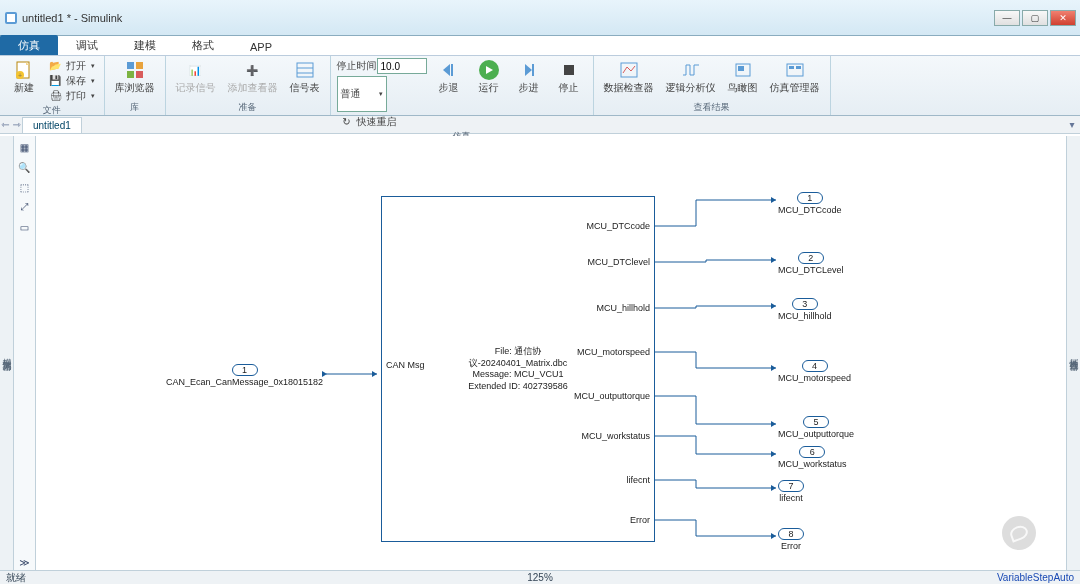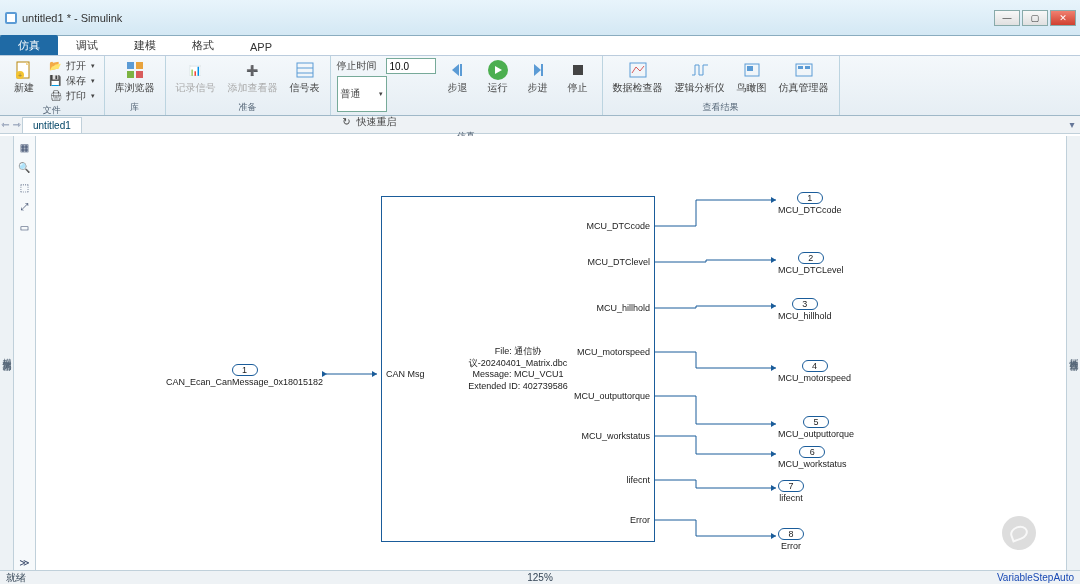--- a/index.html
+++ b/index.html
@@ -17,21 +17,21 @@
 
 .ribbon { height: 60px; background: linear-gradient(#f4f8fb, #e6eef4); border-bottom: 1px solid #9fb8c8; display: flex; font-size: 10px; color: #444; }
 .ribbon-group { border-right: 1px solid #bcd4e0; padding: 2px 6px 1px; display: flex; flex-direction: column; }
 .ribbon-group-body { display: flex; gap: 4px; align-items: flex-start; flex: 1; }
 .ribbon-group-label { text-align: center; font-size: 9px; color: #567; padding-top: 1px; }
 .rbtn { display: flex; flex-direction: column; align-items: center; justify-content: center; padding: 2px 4px; cursor: pointer; font-size: 10px; min-width: 36px; }
 .rbtn .ico { width: 20px; height: 20px; margin-bottom: 1px; display: flex; align-items: center; justify-content: center; }
 .rbtn-sm { display: flex; align-items: center; gap: 3px; padding: 0 3px; cursor: pointer; font-size: 10px; height: 15px; }
 .rbtn-sm .ico { width: 14px; height: 14px; display: flex; align-items: center; justify-content: center; }
 .stack { display: flex; flex-direction: column; gap: 0; }
-.stoptime { display: flex; align-items: center; gap: 9px; font-size: 10px; }
+.stoptime { display: flex; align-items: center; gap: 0; font-size: 10px; }
 .stoptime input { width: 50px; height: 16px; font-size: 10px; border: 1px solid #7a9; padding: 0 3px; }
 .combosel { width: 50px; height: 16px; border: 1px solid #7a9; font-size: 10px; display: flex; align-items: center; padding: 17px 3px; background: #fff; }
 .play { width: 20px; height: 20px; border-radius: 50%; background: #4caf50; display: flex; align-items: center; justify-content: center; }
 .play::after { content: ""; border-left: 7px solid #fff; border-top: 4px solid transparent; border-bottom: 4px solid transparent; margin-left: 2px; }
 .disabled { color: #aaa; }
 
 .doc-tabs { height: 18px; background: #eef2f5; border-bottom: 1px solid #c0d0da; display: flex; align-items: center; font-size: 10px; }
 .doc-tabs .pre { width: 22px; display: flex; justify-content: center; gap: 2px; color: #679; }
 .doc-tab { padding: 2px 10px; background: #fff; border: 1px solid #c0d0da; border-bottom: none; color: #046; }
 .doc-tabs .post { flex: 1; }
@@ -324,21 +324,21 @@
         <polygon points="740,400 735,397 735,403"></polygon>
     </svg>
 
     <div class="blk port-capsule" style="left:130px; top:228px;">
       <div class="cap">1</div>
       <div class="lbl">CAN_Ecan_CanMessage_0x18015182</div>
     </div>
     <div class="tri" style="left:286px; top:235px;"></div>
 
     <div class="canblock" style="left:345px; top:60px; width:274px; height:346px;">
-      <span class="in-lbl" style="top:172px;">CAN Msg</span>
+      <span class="in-lbl" style="top:163px;">CAN Msg</span>
       <div class="center-text">
         <div>File: 通信协议-20240401_Matrix.dbc</div>
         <div>Message: MCU_VCU1</div>
         <div>Extended ID: 402739586</div>
       </div>
       <span class="out-lbl" style="top:24px;">MCU_DTCcode</span>
       <span class="out-lbl" style="top:60px;">MCU_DTClevel</span>
       <span class="out-lbl" style="top:106px;">MCU_hillhold</span>
       <span class="out-lbl" style="top:150px;">MCU_motorspeed</span>
       <span class="out-lbl" style="top:194px;">MCU_outputtorque</span>

